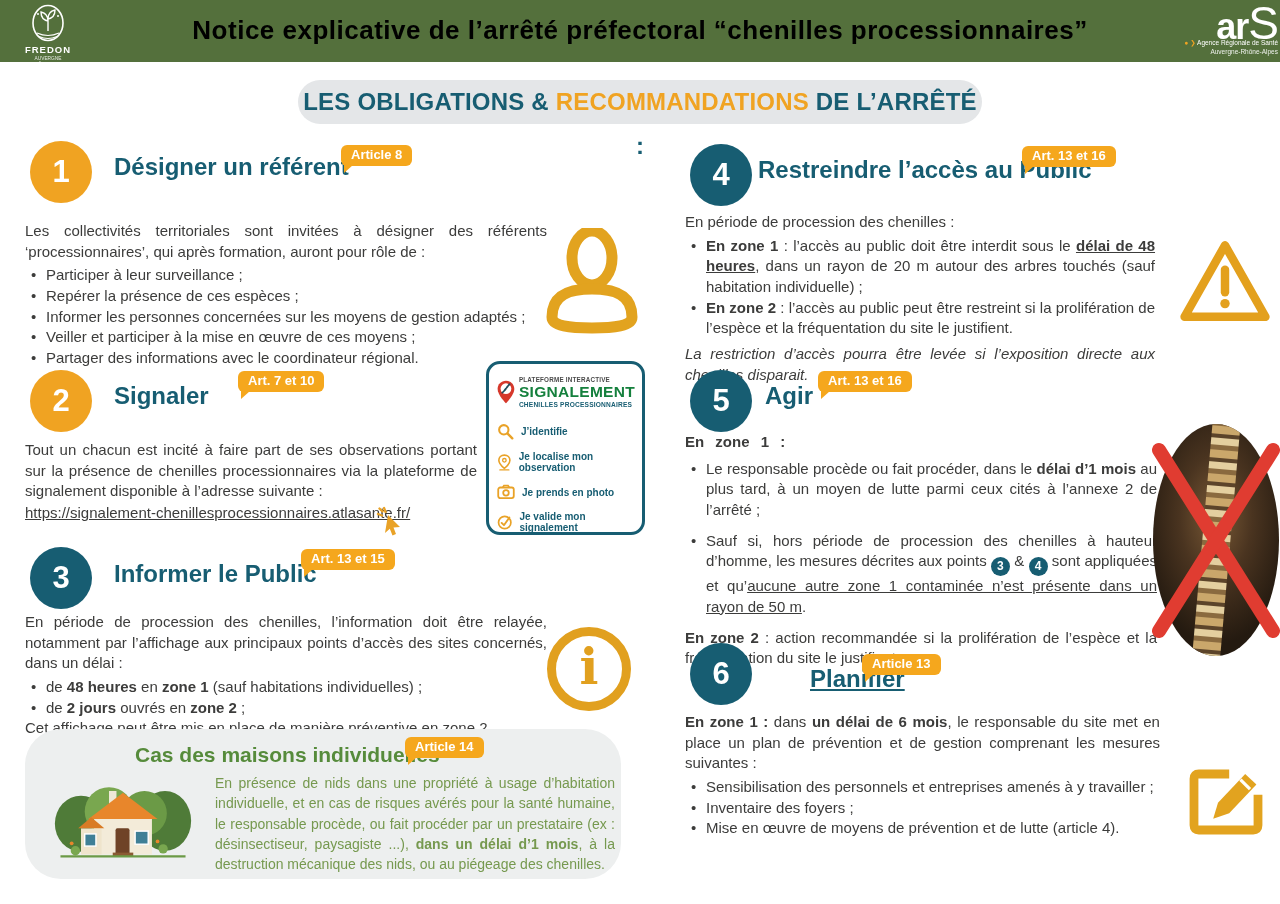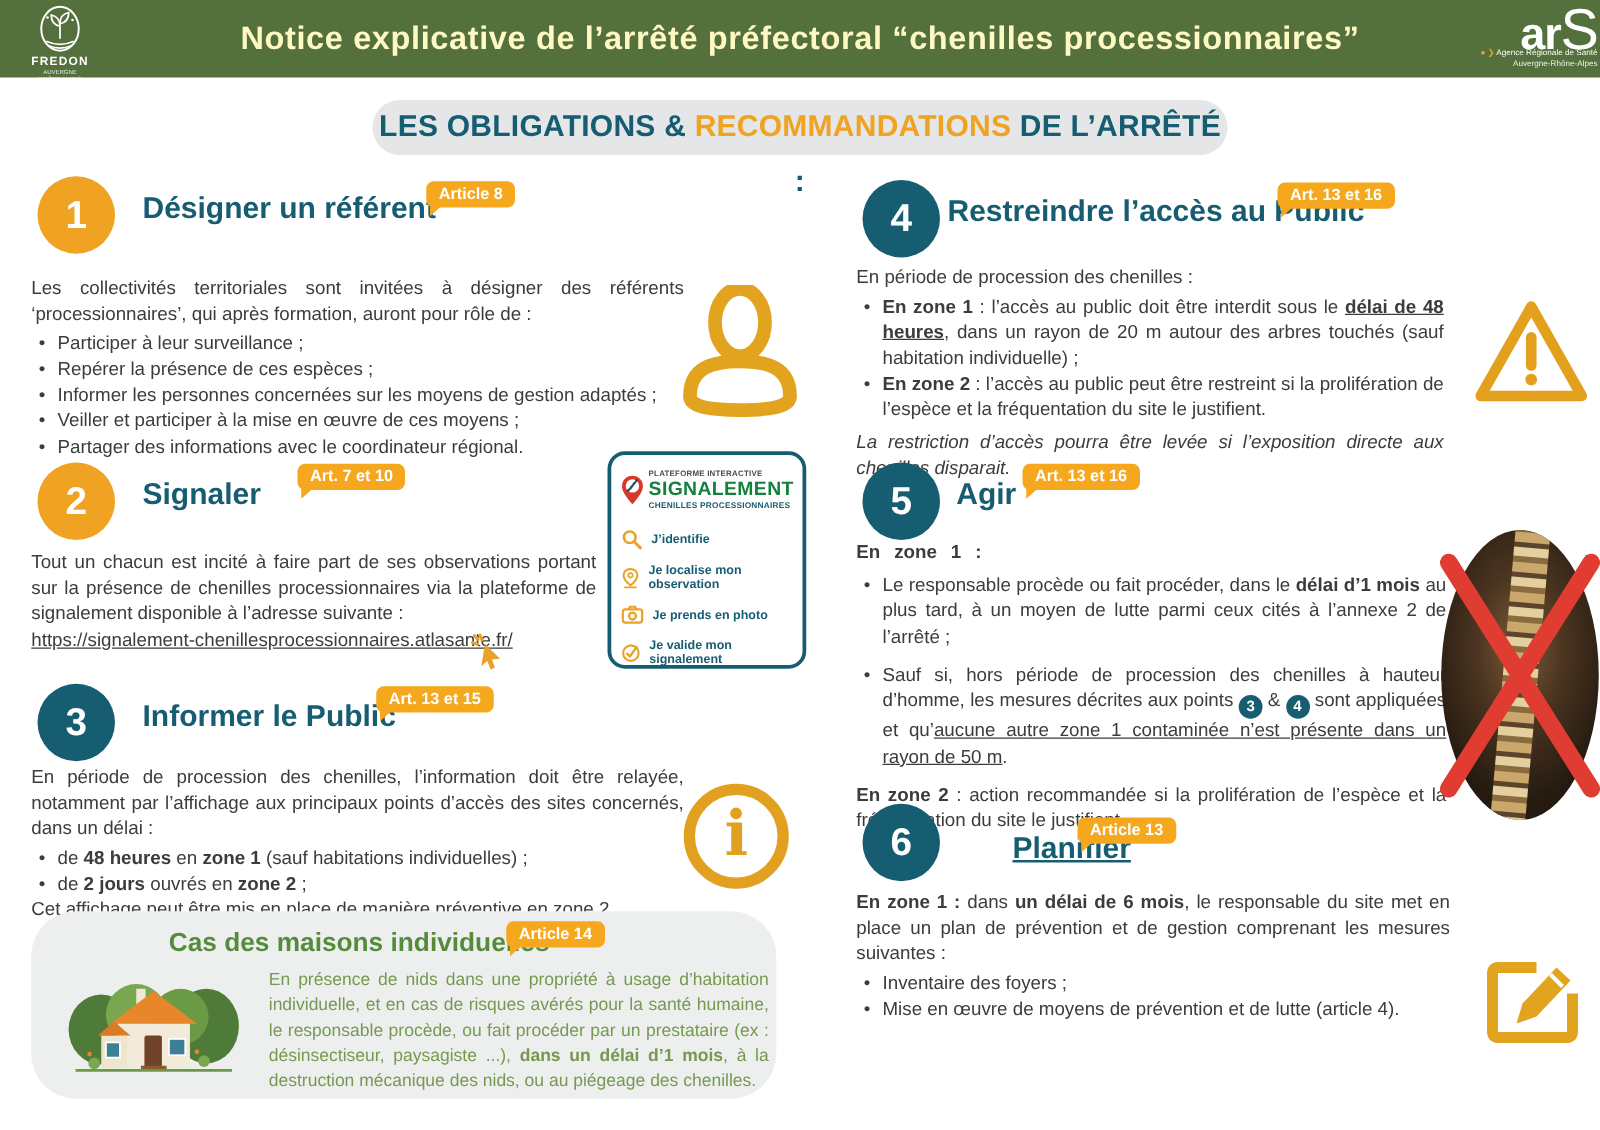--- a/index.html
+++ b/index.html
@@ -7,21 +7,21 @@
   #page {
     position: relative; width: 1280px; height: 904px;
     background: #fff; overflow: hidden;
     font-family: "Liberation Sans", sans-serif;
     color: #3C3C3B;
   }
   
   #header { position:absolute; left:0; top:0; width:1280px; height:62px; background:#54703C; }
   #header .doc-title {
     position:absolute; left:0; top:0; width:100%; height:62px; line-height:60px;
-    text-align:center; color:#fef9c3; font-size:26px; font-weight:bold; letter-spacing:.5px;
+    text-align:center; color:#000000; font-size:26px; font-weight:bold; letter-spacing:.5px;
   }
   .fredon { position:absolute; left:16px; top:2px; width:64px; text-align:center; color:#fff; }
   .fredon svg { display:block; margin:2px auto 0; }
   .fredon .fname { font-size:9.5px; font-weight:bold; letter-spacing:1px; }
   .fredon .fregion { font-size:4.8px; line-height:1.25; opacity:.85; width:44px; margin:1px auto 0; }
   .ars { position:absolute; right:2px; top:0px; width:125px; color:#fff; text-align:right; line-height:1; }
   .ars .ars-word { font-size:36px; font-weight:bold; letter-spacing:-1px; }
   .ars .ars-word .bigS { font-size:46px; font-weight:normal; }
   .ars .ars-sub1 { font-size:6.5px; margin-top:-6px; }
   .ars .ars-sub1 .dot { color:#F0A322; }
@@ -306,20 +306,21 @@
       <line x1="128" y1="12" x2="14" y2="193" stroke="#E03C31" stroke-width="14" stroke-linecap="round"></line>
     </svg>
   </div>
 
   <div class="num-circle num-teal" style="left:690px; top:643px;">6</div>
   <div class="sec-title" style="left:810px; top:665px;text-decoration:underline;">Planifier</div>
   <div class="badge" style="left:862px; top:654px;">Article 13</div>
   <div class="body" style="left:685px; top:712px; width:475px;">
     <p><span class="bold">En zone 1 :</span><span> dans </span><span class="bold">un délai de 6 mois</span><span>, le responsable du site met en place un plan de prévention et de gestion comprenant les mesures suivantes :</span></p>
     <ul class="bul">
+      <li>Sensibilisation des personnels et entreprises amenés à y travailler ;</li>
       <li>Inventaire des foyers ;</li>
       <li>Mise en œuvre de moyens de prévention et de lutte (article 4).</li>
     </ul>
   </div>
   <svg class="icon-abs" style="left:1186px; top:758px;" width="80" height="80" viewBox="0 0 100 100">
     <path d="M90 46 V84 Q90 90 84 90 H16 Q10 90 10 84 V26 Q10 20 16 20 H54" fill="none" stroke="#E2A31F" stroke-width="11"></path>
     <path d="M34 76 L40 56 L74 20 L88 33 L54 69 Z" fill="#E2A31F"></path>
     <line x1="68" y1="27" x2="80" y2="39" stroke="#fff" stroke-width="4"></line>
   </svg>
 

